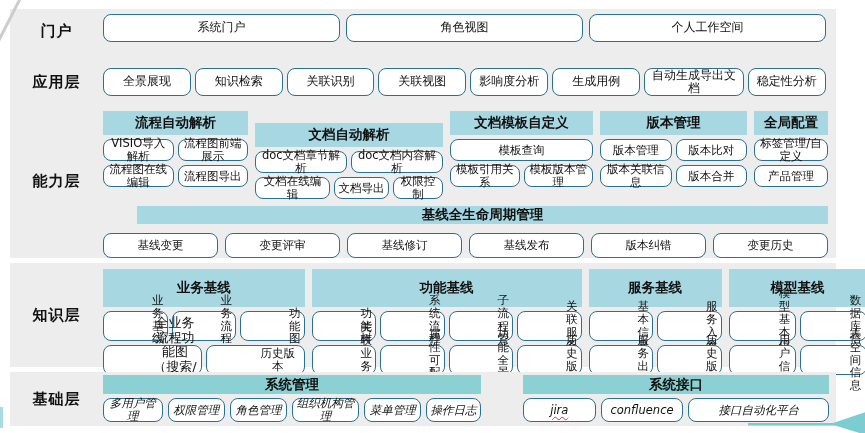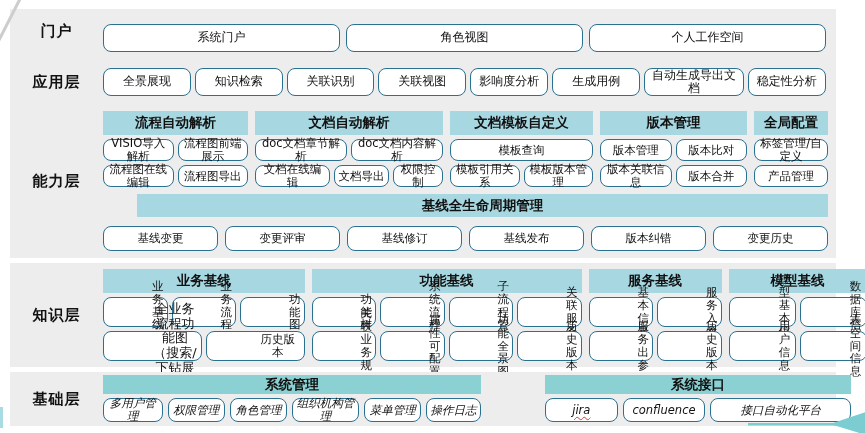--- a/index.html
+++ b/index.html
@@ -16,47 +16,47 @@
   #knowledge{top:263px;height:104px;}
   #foundation{top:372px;height:54px;}
 
   .btn{background:#fff;border:1.5px solid #2a7090;border-radius:8px;display:flex;
        align-items:center;justify-content:center;text-align:center;font-size:11.5px;
        line-height:1.12;padding:1px 3px;box-sizing:border-box;}
   .hdr{background:#a7d8e2;font-weight:bold;font-size:13.5px;display:flex;
        align-items:center;justify-content:center;}
   .hdr.teal{background:#8bd0d2;}
 
-  #portal .content{display:flex;gap:6px;align-items:center;padding:18px 10px 5px 0;}
+  #portal .content{display:flex;gap:6px;align-items:flex-start;padding:5px 10px 5px 0;}
   #portal .btn{flex:1;height:28px;font-size:12px;}
 
   #app .content{display:flex;gap:4px;align-items:center;padding:8px 10px 8px 0;}
   #app .btn{flex:1;height:28px;font-size:12px;}
 
   #capability .content{padding:7px 8px 6px 0;display:flex;flex-direction:column;gap:5px;}
   .cap-cols{display:flex;gap:7px;}
   .cap-group{display:flex;flex-direction:column;gap:4px;}
   .cap-group .hdr{height:24px;}
   .cap-row{display:flex;gap:4px;}
   .cap-row .btn{flex:1;height:22px;}
-  .g1{flex:0 0 145px;} .g2{flex:1 1 188px;} .g3{flex:0 0 143px;} .g4{flex:0 0 147px;} .g5{flex:0 0 74px;}
+  .g1{flex:0 0 145px;} .g2{flex:1 1 188px;margin-top:12px;} .g3{flex:0 0 143px;} .g4{flex:0 0 147px;} .g5{flex:0 0 74px;}
   .baseline-hdr{height:23px;margin-top:2px;margin-left:34px;}
   .baseline-row{display:flex;gap:7px;margin-top:4px;}
   .baseline-row .btn{flex:1;height:25px;}
 
   #knowledge .content{padding:6px 8px 5px 0;}
   .kn-cols{display:flex;gap:7px;}
   .kn-group{display:flex;flex-direction:column;gap:4px;}
-  .kn-group .hdr{height:24px;}
+  .kn-group .hdr{height:38px;}
   .kn-row{display:flex;gap:4px;}
   .kn-row .btn{flex:1;height:30px;padding-left:48px;}
   .k1{flex:0 0 190px;} .k2{flex:1 1 250px;} .k3{flex:0 0 128px;} .k4{flex:0 0 138px;}
   .wide{flex:2.1;}
 
-  #foundation .content{padding:3px 12px 4px 0;display:flex;gap:64px;}
+  #foundation .content{padding:3px 12px 4px 0;display:flex;gap:42px;}
   .fd-group{display:flex;flex-direction:column;gap:4px;}
   .fd-group .hdr{height:23px;}
   .fd-row{display:flex;gap:5px;font-style:italic;}
   .fd-row .btn{flex:1;height:24px;}
   .f1{flex:0 0 378px;} .f2{flex:0 0 306px;}
   .squiggle{text-decoration:underline wavy #d83a2e 1px;text-underline-offset:2px;}
 
   .deco{position:absolute;left:0;top:0;pointer-events:none;}
 </style>
 </head>

